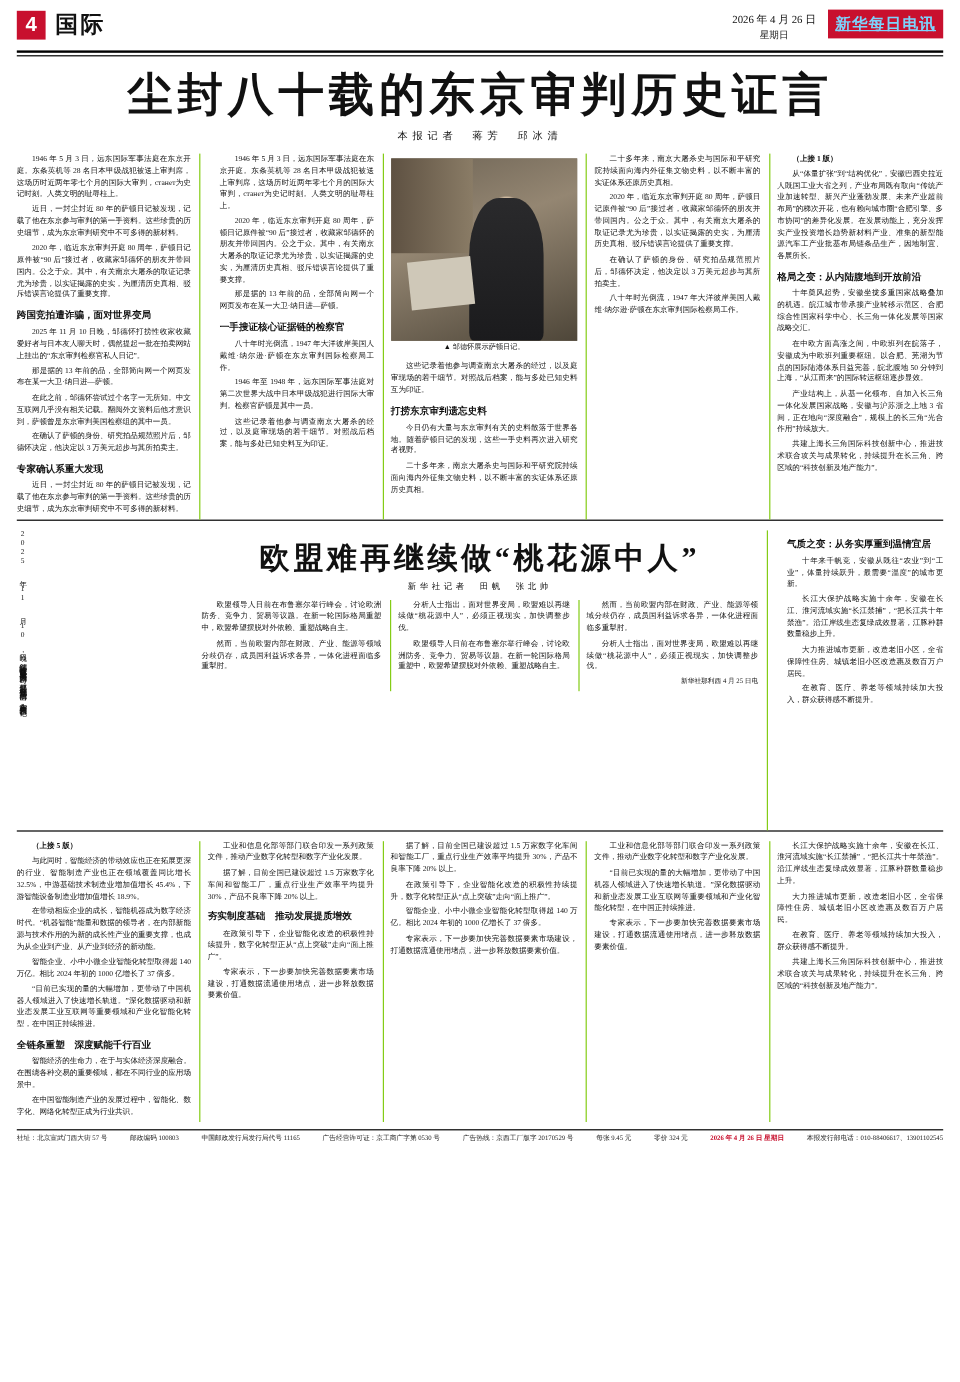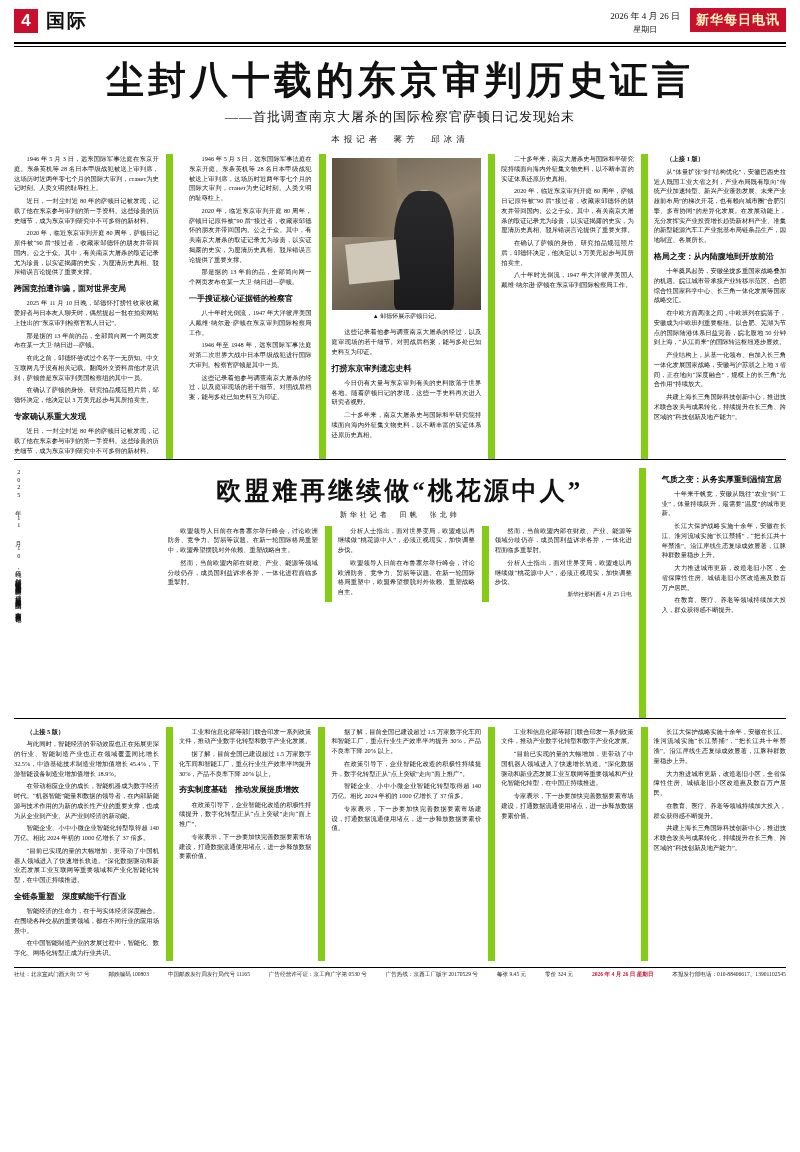--- a/index.html
+++ b/index.html
@@ -19,39 +19,39 @@
   .pagenum {
     width:24px; height:24px; background:#c8102e; color:#fff;
     font-family:"Liberation Sans",sans-serif; font-weight:bold; font-size:17px;
     display:flex; align-items:center; justify-content:center;
   }
   .section-name { font-size:19px; font-weight:bold; letter-spacing:2px; }
   .mh-right { display:flex; align-items:flex-start; gap:10px; }
   .mh-date { text-align:center; font-size:8px; line-height:1.5; padding-top:2px; }
   .mh-date .d1 { font-size:9px; }
   .logo {
-    background:#c8102e; color:#fef9c3; padding:3px 6px; font-weight:bold;
-    font-size:13px; letter-spacing:1px; white-space:nowrap;
+    background:#c8102e; color:#7dd3fc; padding:3px 6px; font-weight:bold;
+    font-size:13px; letter-spacing:1px; white-space:nowrap;text-decoration:underline;
   }
   .rule-thick { border-top:2px solid #000; margin:6px 0 2px; }
   .rule-thin { border-top:1px solid #000; margin:0 0 6px; }
 
   
   .headline {
     text-align:center; font-size:38px; font-weight:bold; letter-spacing:4px;
     margin:10px 0 4px; line-height:1.25;
   }
   .subhead { text-align:center; font-size:13px; letter-spacing:1px; margin:2px 0 8px; }
   .byline { text-align:center; font-size:8.5px; letter-spacing:4px; margin-bottom:8px; }
 
   
   .top-area { display:flex; gap:7px; }
   .col { font-size:6.3px; line-height:1.55; text-align:justify; }
   .col p { margin:0 0 3px; text-indent:2em; }
-  .colsep { border-left:7px solid #84cc16; }
+  .colsep { border-left:1px solid #84cc16; }
 
   .c1 { width:150px; }
   .c2 { width:150px; }
   .c3 { width:168px; }
   .c4 { width:150px; }
   .c5 { width:150px; }
   .subtitle-l { font-weight:bold; font-size:8px; margin:6px 0 3px; }
 
   .photo {
     width:100%; height:152px; background:#7d7363;
@@ -115,21 +115,20 @@
         <div class="d1">2026 年 4 月 26 日</div>
         <div>星期日</div>
       </div>
       <div class="logo">新华每日电讯</div>
     </div>
   </div>
   <div class="rule-thick"></div>
   <div class="rule-thin"></div>
 
   <div class="headline">尘封八十载的东京审判历史证言</div>
-  <div class="subhead">——首批调查南京大屠杀的国际检察官萨顿日记发现始末</div>
   <div class="byline">本报记者　蒋芳　邱冰清</div>
 
   <div class="top-area">
 
     <div class="col c1">
       <p>1946 年 5 月 3 日，远东国际军事法庭在东京开庭。东条英机等 28 名日本甲级战犯被送上审判席，这场历时近两年零七个月的国际大审判，станет为史记时刻。人类文明的耻辱柱上。</p>
       <p>近日，一封尘封近 80 年的萨顿日记被发现，记载了他在东京参与审判的第一手资料。这些珍贵的历史细节，成为东京审判研究中不可多得的新材料。</p>
       <p>2020 年，临近东京审判开庭 80 周年，萨顿日记原件被“90 后”接过者，收藏家邹德怀的朋友并带回国内。公之于众。其中，有关南京大屠杀的取证记录尤为珍贵，以实证揭露的史实，为厘清历史真相、驳斥错误言论提供了重要支撑。</p>
       <div class="subtitle-l">跨国竞拍遭诈骗，面对世界变局</div>
       <p>2025 年 11 月 10 日晚，邹德怀打捞性收家收藏爱好者与日本友人聊天时，偶然提起一批在拍卖网站上挂出的“东京审判检察官私人日记”。</p>

